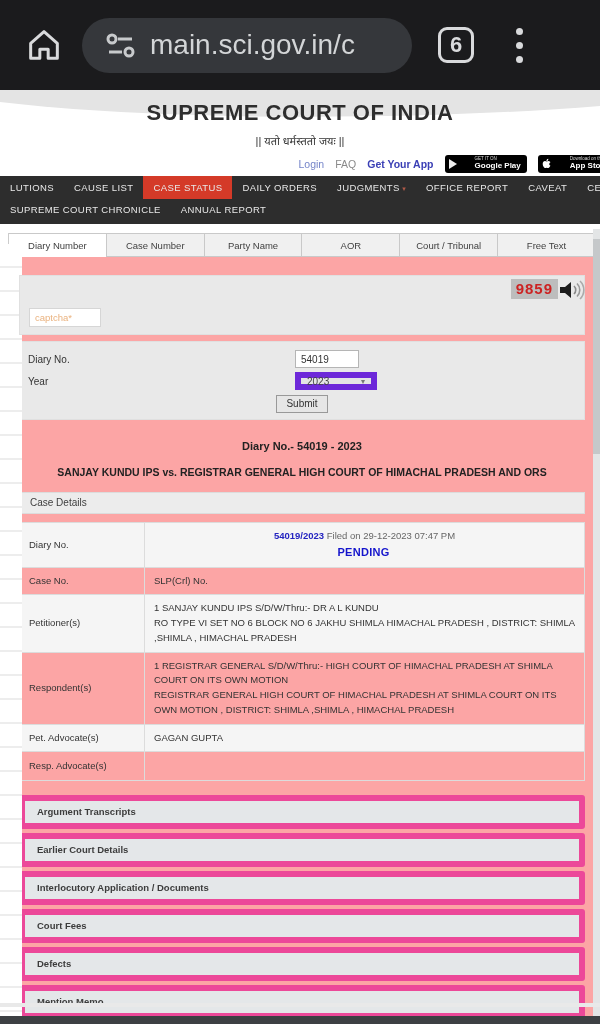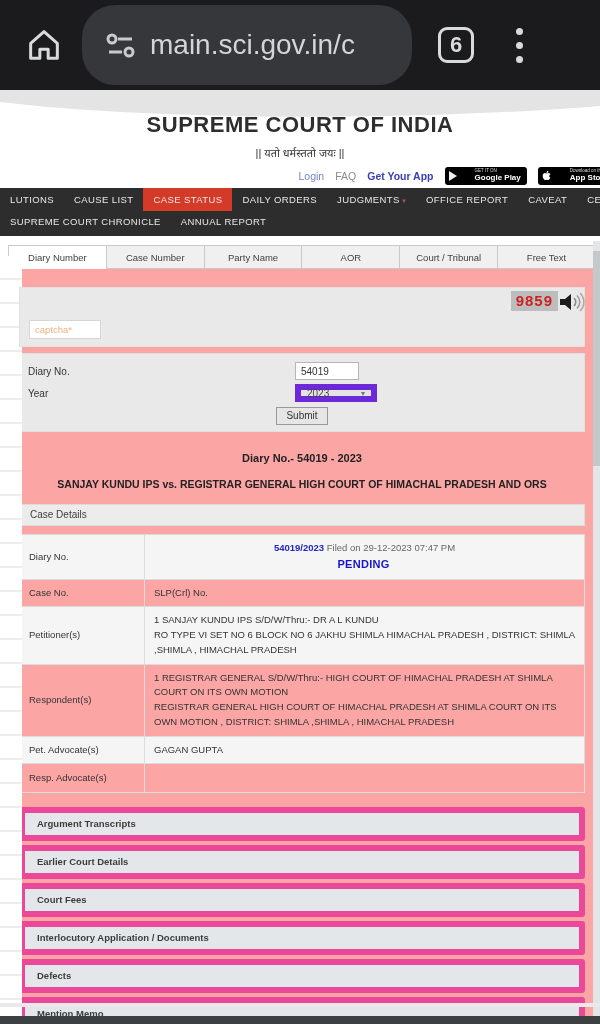--- a/index.html
+++ b/index.html
@@ -3,35 +3,35 @@
 <meta charset="utf-8">
 <style>
   * { margin:0; padding:0; box-sizing:border-box; }
   html,body { width:600px; height:1024px; overflow:hidden; background:#fff;
     font-family:"Liberation Sans", sans-serif; position:relative; }
 
   
   .browser-bar { position:absolute; left:0; top:0; width:600px; height:90px;
     background:#1b1b1d; display:flex; align-items:center; }
   .home-icon { margin-left:24px; width:40px; height:40px; flex:none; }
-  .url-pill { margin-left:18px; width:330px; height:80px; background:#35373b;
+  .url-pill { margin-left:18px; width:330px; height:55px; background:#35373b;
     border-radius:33px; display:flex; align-items:center; overflow:hidden; }
   .tune-icon { margin-left:22px; flex:none; }
   .url-text { color:#d3d5d7; font-size:28px; margin-left:12px; white-space:nowrap; }
   .tab-counter { margin-left:26px; width:36px; height:36px; border:3px solid #d9dadc;
     border-radius:9px; color:#d9dadc; font-size:22px; font-weight:bold;
     display:flex; align-items:center; justify-content:center; }
   .kebab-menu { margin-left:42px; display:flex; flex-direction:column; gap:7px; }
   .kebab-menu i { width:7px; height:7px; border-radius:50%; background:#d9dadc; }
 
   
   .page { position:absolute; left:0; top:90px; width:600px; height:926px;
     background:#fff; overflow:hidden; }
   .swoosh { position:absolute; left:0; top:0; width:600px; height:30px; }
-  .site-header { position:relative; padding-top:22px; }
+  .site-header { position:relative; padding-top:10px; }
   .site-title { text-align:center; font-size:22px; font-weight:bold; color:#2e2e2e;
     letter-spacing:0.5px; }
   .site-motto { text-align:center; font-size:11px; color:#333; margin-top:7px; }
   .links-row { height:24px; margin-top:4px; display:flex; align-items:center;
     justify-content:flex-end; gap:11px; padding-right:0; font-size:10.5px; }
   .link-login { color:#7585c9; }
   .link-faq { color:#8a8a8a; }
   .link-getapp { color:#3a3fb5; font-weight:bold; }
   .store-badge { height:18px; background:#000; border-radius:3px; color:#fff;
     display:flex; align-items:center; padding:0 6px 0 4px; gap:18px; flex:none; }
@@ -298,22 +298,22 @@
                 <td>
                   <div class="empty-cell"></div>
                 </td>
               </tr>
             </tbody>
         </table>
 
         <div class="accordions">
             <div class="accordion-bar">Argument Transcripts</div>
             <div class="accordion-bar">Earlier Court Details</div>
+            <div class="accordion-bar">Interlocutory Application / Documents</div>
             <div class="accordion-bar">Court Fees</div>
-            <div class="accordion-bar">Interlocutory Application / Documents</div>
             <div class="accordion-bar">Defects</div>
             <div class="accordion-bar">Mention Memo</div>
             <div class="accordion-bar">Restoration Details</div>
             <div class="accordion-bar">Caveat</div>
           </div>
       </div>
     </div>
   </div>
 </div>
 

